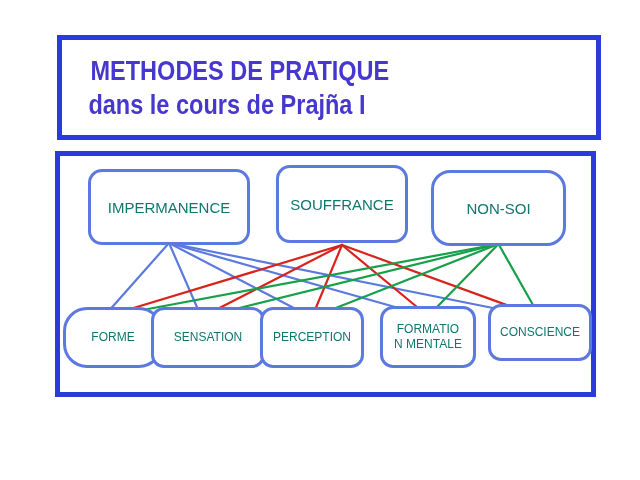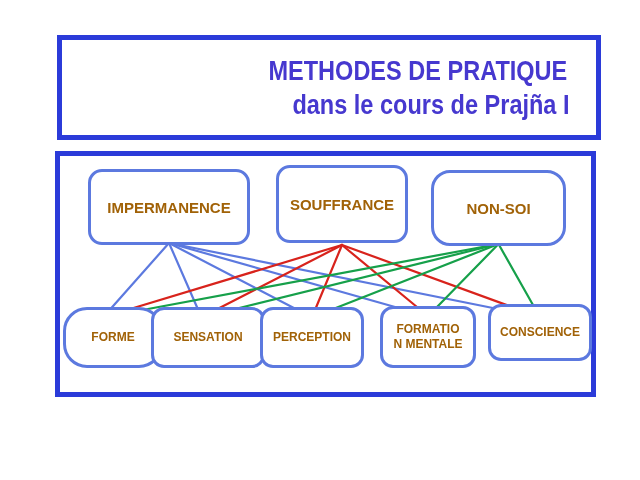--- a/index.html
+++ b/index.html
@@ -22,21 +22,21 @@
   .title-box {
     position: absolute;
     left: 57px;
     top: 35px;
     width: 544px;
     height: 105px;
     border: 5px solid #2B3BD9;
     background: #ffffff;
     display: flex;
     flex-direction: column;
-    align-items: flex-end;
+    align-items: flex-start;
     justify-content: center;
     z-index: 0;
   }
   .title-line {
     color: #4638CF;
     font-weight: bold;
     font-size: 28px;
     line-height: 34px;
     white-space: nowrap;
     transform: scaleX(0.84);
@@ -72,22 +72,22 @@
     background: #ffffff;
     border: 3px solid #5C79DF;
     border-radius: 14px;
     display: flex;
     align-items: center;
     justify-content: center;
     text-align: center;
     z-index: 2;
   }
   .node-label {
-    color: #a16207;
-    font-weight: bold;
+    color: #0f766e;
+    font-weight: normal;
     white-space: pre-line;
   }
   .node-top .node-label { font-size: 15px; }
   .node-bottom .node-label { font-size: 12px; line-height: 15px; }
 
   #n-impermanence { left: 88px;  top: 169px; width: 162px; height: 76px; }
   #n-souffrance   { left: 276px; top: 165px; width: 132px; height: 78px; }
   #n-nonsoi       { left: 431px; top: 170px; width: 135px; height: 76px; border-radius: 19px; }
 
   #n-forme        { left: 63px;  top: 307px; width: 100px;  height: 61px; border-radius: 24px; }

